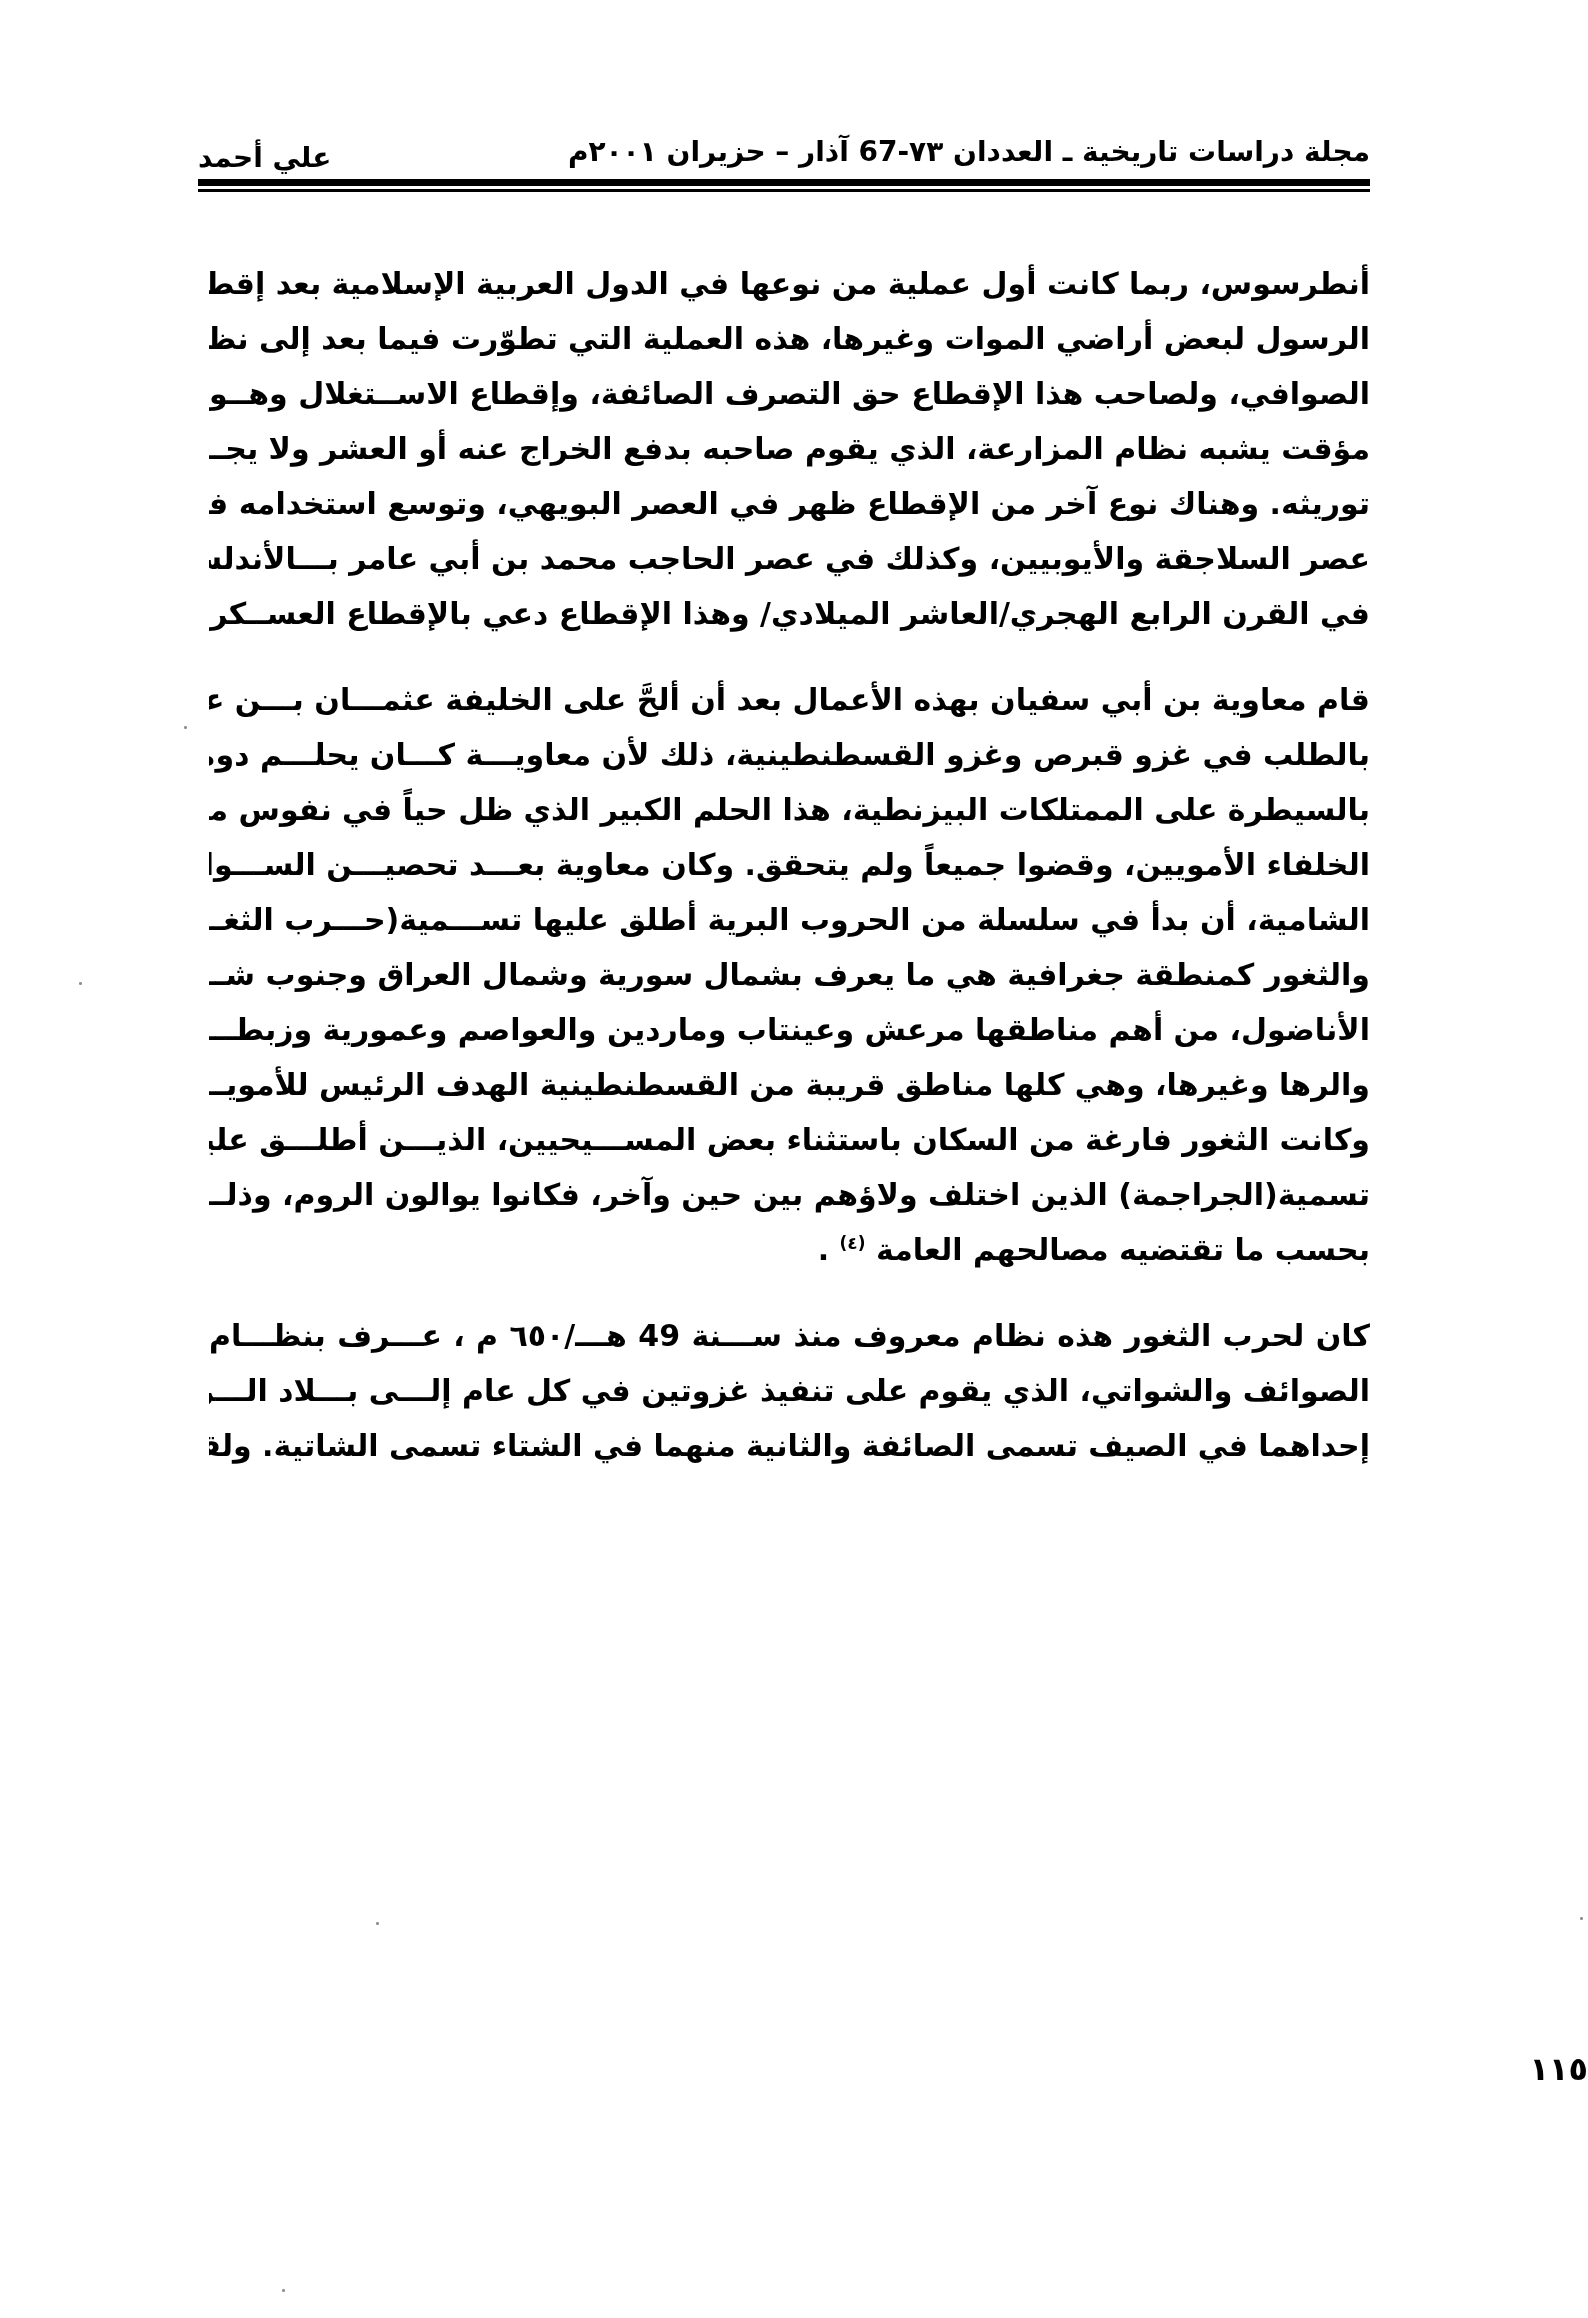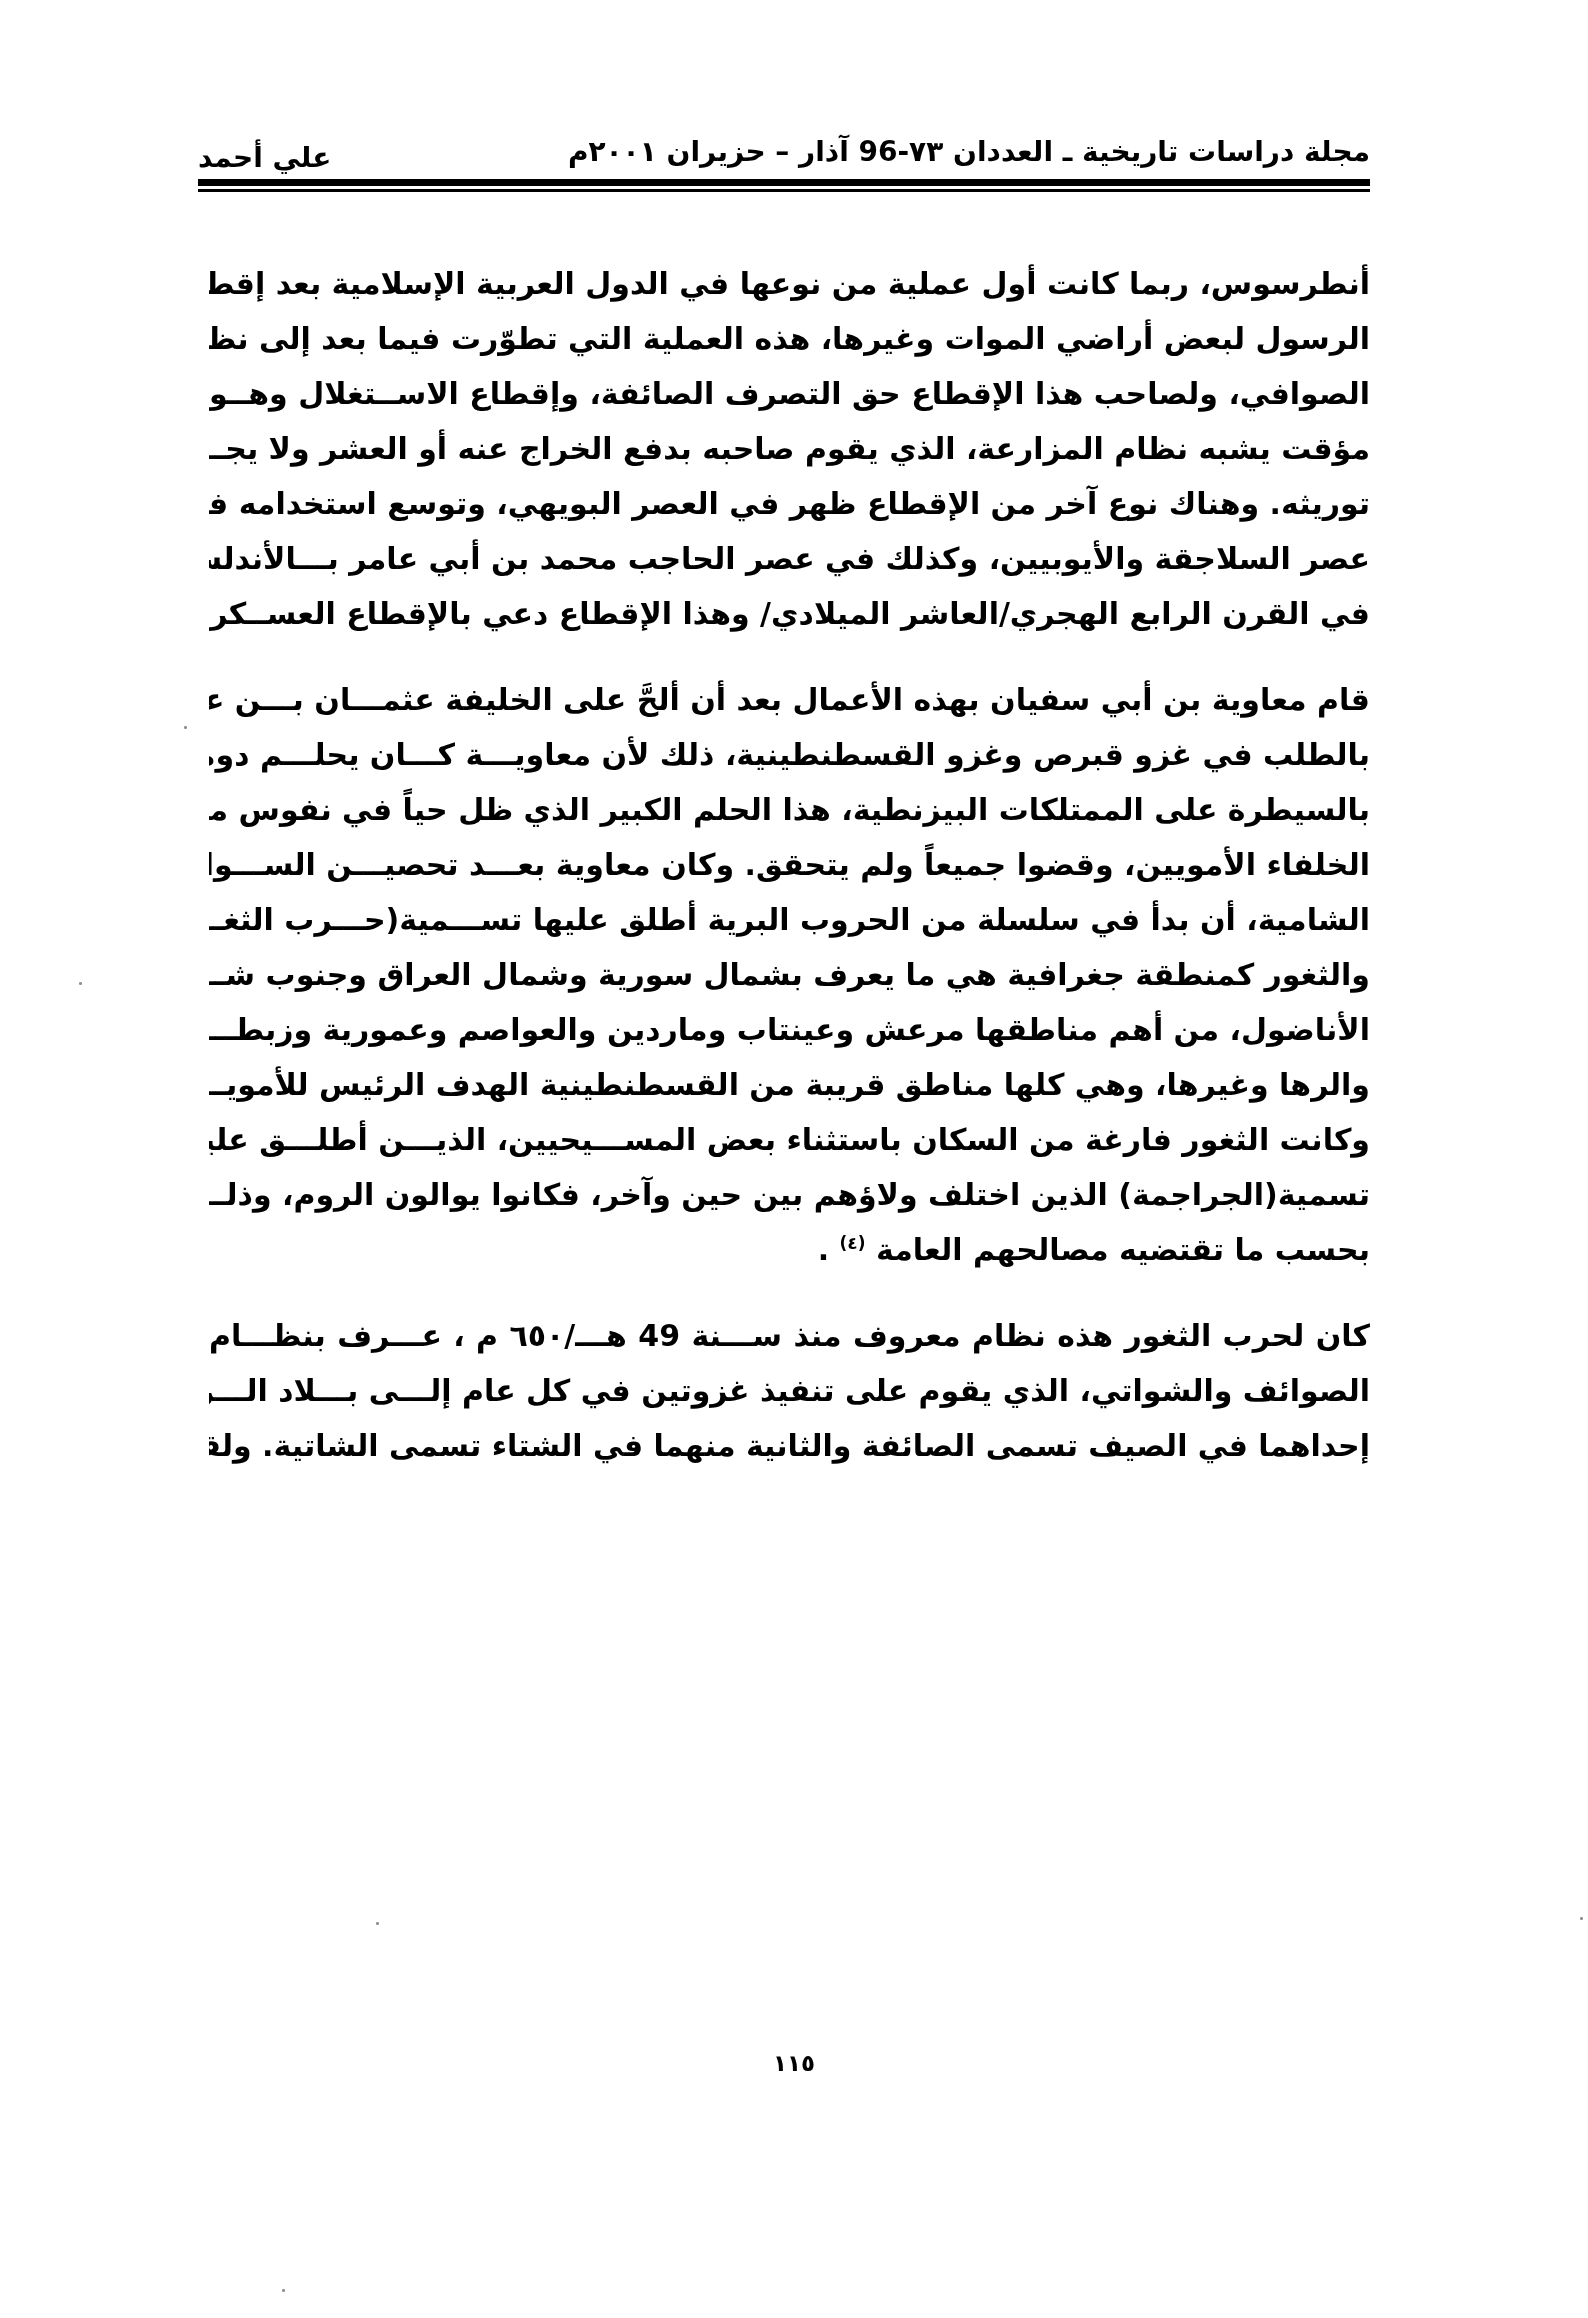--- a/index.html
+++ b/index.html
@@ -104,42 +104,41 @@
       vertical-align: super;
       line-height: 0;
     }
 
     
     .page-number {
       position: absolute;
       top: 2050px;
       left: 0;
       width: 1588px;
-      text-align: center;
-      font-size: 23px;
+      font-size: 32px;
       font-weight: bold;
       direction: rtl;
     }
 
     
     .speck {
       position: absolute;
       width: 2.6px; height: 2.6px;
       background: #444;
       border-radius: 50%;
       opacity: 0.6;
     }
   </style>
 </head>
 <body>
 
 <div class="page">
 
   <div class="running-header">
-    <div class="header-journal">مجلة دراسات تاريخية ـ العددان ٧٣-96 آذار – حزيران ٢٠٠١م</div>
+    <div class="header-journal">مجلة دراسات تاريخية ـ العددان ٧٣-67 آذار – حزيران ٢٠٠١م</div>
     <div class="header-author">علي أحمد</div>
   </div>
   <div class="header-rule">
     <div class="thick"></div>
     <div class="thin"></div>
   </div>
 
   <div class="body-text">
 
     <div class="para">

